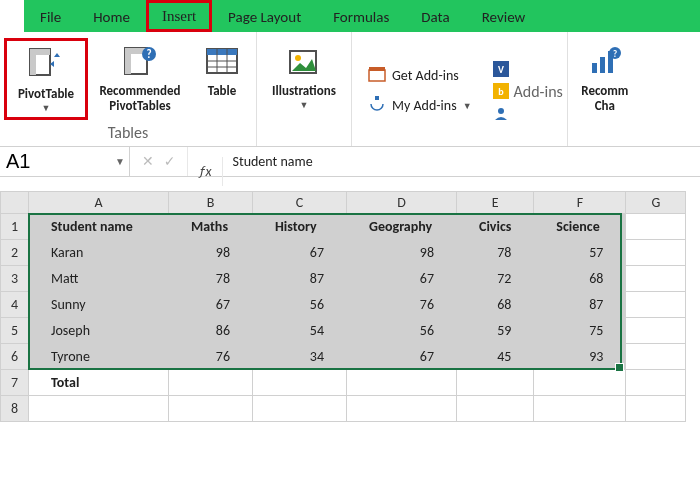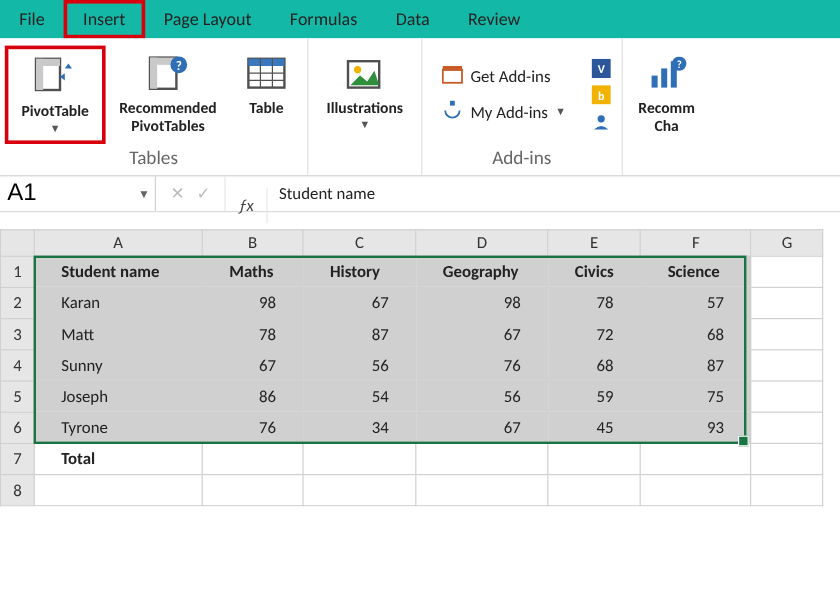--- a/index.html
+++ b/index.html
@@ -1,21 +1,21 @@
 <!DOCTYPE html>
 <html><head>
 <meta charset="utf-8">
 <style>
 * { box-sizing: border-box; margin: 0; padding: 0; }
 body { font-family: 'Segoe UI', Calibri, sans-serif; font-size: 14px; color: #222; background: #fff; width: 700px; }
 
 
-.tabs { display: flex; background: #14b8a6; padding: 0; }
+.tabs { display: flex; background: #22c55e; padding: 0; margin-left: 24px; }
 .tab { padding: 8px 16px 6px; cursor: pointer; font-size: 15px; }
-.tab.active { border-bottom: 4px solid #12703a; }
+.tab.active { border-bottom: 4px solid #12703a; font-family: Liberation Serif, serif; }
 .tab.highlight { border: 3px solid #d9000d; padding: 5px 13px 3px; }
 
 
 .ribbon { display: flex; background: #fff; border-bottom: 1px solid #d1d1d1; position: relative; }
 .group { display: flex; flex-direction: column; align-items: center; padding: 6px 4px 2px; border-right: 1px solid #e0e0e0; }
 .group-body { display: flex; align-items: flex-start; gap: 4px; flex: 1; }
 .group-label { font-size: 16px; color: #666; padding: 3px 0 2px; }
 .btn-large { display: flex; flex-direction: column; align-items: center; justify-content: flex-start; width: 84px; padding: 4px 2px; cursor: pointer; font-size: 13px; text-align: center; }
 .btn-large .icon-box { height: 40px; display: flex; align-items: center; justify-content: center; margin-bottom: 2px; }
 .btn-large.highlight { border: 3px solid #d9000d; }
@@ -54,20 +54,21 @@
 
 
 .sel-outline { position: absolute; border: 2px solid #1a7343; pointer-events: none; }
 .sel-outline::after { content:''; position:absolute; right:-4px; bottom:-4px; width:7px; height:7px; background:#1a7343; border:1px solid #fff; }
 </style>
 </head>
 <body>
 
 <div class="tabs">
   <div class="tab">File</div>
+  <div class="tab">Home</div>
   <div class="tab active highlight">Insert</div>
   <div class="tab">Page Layout</div>
   <div class="tab">Formulas</div>
   <div class="tab">Data</div>
   <div class="tab">Review</div>
 </div>
 
 <div class="ribbon">
 
   <div class="group">
@@ -124,21 +125,21 @@
             <path d="M6 26 l8 -8 l6 5 l6 -9 l4 12 z" fill="#2f8f3c"></path>
           </svg>
         </div>
         <span class="lbl">Illustrations</span>
         <span class="dropdown-arrow">▼</span>
       </div>
     </div>
     <div class="group-label">&nbsp;</div>
   </div>
 
-  <div class="group" style="flex-direction:column">
+  <div class="group" style="flex-direction:row">
     <div class="group-body" style="align-items:center">
       <div class="addins-col">
         <div class="addins-row">
           <span>
             <svg width="18" height="18" viewBox="0 0 18 18">
                 <rect x="1" y="5" width="16" height="11" fill="none" stroke="#c75c28" stroke-width="1.5"></rect>
                 <rect x="1" y="2" width="16" height="4" fill="#c75c28"></rect>
               </svg>
           </span>
           <span>Get Add-ins</span>

